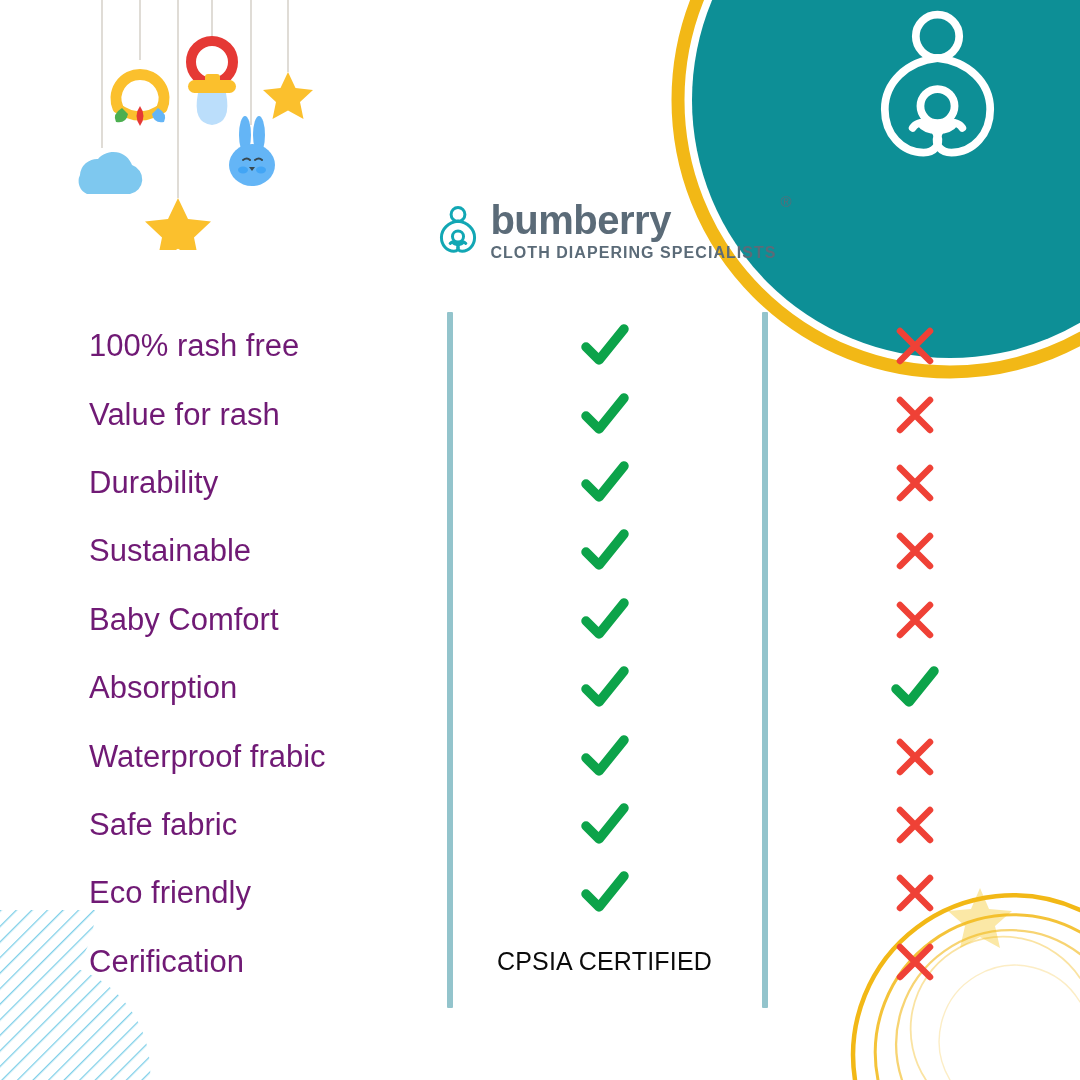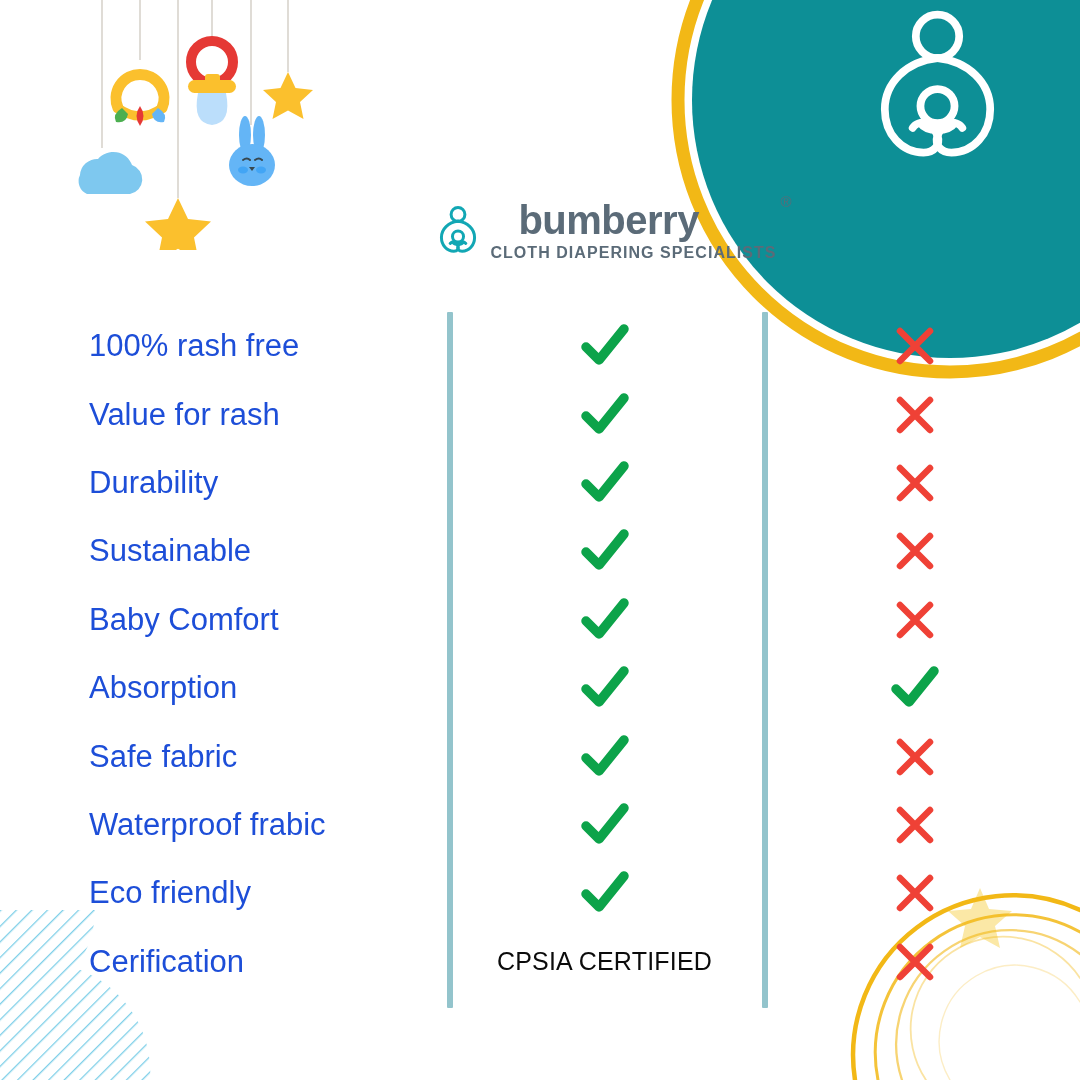--- a/index.html
+++ b/index.html
@@ -36,42 +36,42 @@
   #header { position:absolute; top:196px; left:0; width:1080px; height:100px; }
 
   #brand-header {
     position:absolute; left:447px; width:318px; top:4px;
     display:flex; align-items:center; justify-content:center; gap:9px;
   }
   #brand-logo-icon { width:46px; height:54px; flex:0 0 auto; }
   #brand-wordmark { position:relative; }
   #brand-name {
     font-size:40px; font-weight:700; color:#5b6b78;
-    letter-spacing:-0.5px; line-height:1; display:block;margin-left:28px;
+    letter-spacing:-0.5px; line-height:1; display:block;
   }
   #brand-reg {
     position:absolute; top:-6px; right:-15px;
     font-size:15px; color:#5b6b78; line-height:1;
   }
   #brand-tagline {
     display:block; font-size:16px; font-weight:700; color:#5b6b78;
     letter-spacing:1.05px; margin-top:4px; white-space:nowrap;
   }
 
   #disposable-header {
     position:absolute; left:765px; width:300px; top:0;
     text-align:center; font-size:33px; line-height:1.28; color:#0b0b0b;
   }
 
   
   #table { position:absolute; top:312px; left:0; width:1080px; }
   .row { display:flex; align-items:center; height:68.4px; }
   .cell-feature {
     width:447px; padding-left:89px;
-    font-size:31px; color:#1d4ed8; white-space:nowrap;
+    font-size:31px; color:#701a75; white-space:nowrap;
   }
   .cell-mark {
     width:315px; display:flex; align-items:center; justify-content:center;
   }
   .cell-mark.right { width:300px; margin-left:3px; }
 
   .mark-check { width:52px; height:52px; display:block; }
   .mark-cross { width:44px; height:44px; display:block; }
   .mark-text  { font-size:25px; color:#0b0b0b; white-space:nowrap; letter-spacing:0.2px; }
 </style>
@@ -260,46 +260,46 @@
           <path d="M7 27 L20 40 L45 9" fill="none" stroke="#0ca34a" stroke-width="9.5" stroke-linecap="round" stroke-linejoin="round"></path>
         </svg>
       </div>
       <div class="cell-mark right">
         <svg class="mark-check" viewBox="0 0 52 52">
           <path d="M7 27 L20 40 L45 9" fill="none" stroke="#0ca34a" stroke-width="9.5" stroke-linecap="round" stroke-linejoin="round"></path>
         </svg>
       </div>
     </div>
     <div class="row">
+      <div class="cell-feature">Waterproof frabic</div>
+      <div class="cell-mark">
+        <svg class="mark-check" viewBox="0 0 52 52">
+          <path d="M7 27 L20 40 L45 9" fill="none" stroke="#0ca34a" stroke-width="9.5" stroke-linecap="round" stroke-linejoin="round"></path>
+        </svg>
+      </div>
+      <div class="cell-mark right">
+        <svg class="mark-cross" viewBox="0 0 44 44">
+          <path d="M7 7 L37 37 M37 7 L7 37" fill="none" stroke="#ef4136" stroke-width="6.5" stroke-linecap="round"></path>
+        </svg>
+      </div>
+    </div>
+    <div class="row">
       <div class="cell-feature">Safe fabric</div>
       <div class="cell-mark">
         <svg class="mark-check" viewBox="0 0 52 52">
           <path d="M7 27 L20 40 L45 9" fill="none" stroke="#0ca34a" stroke-width="9.5" stroke-linecap="round" stroke-linejoin="round"></path>
         </svg>
       </div>
       <div class="cell-mark right">
         <svg class="mark-cross" viewBox="0 0 44 44">
           <path d="M7 7 L37 37 M37 7 L7 37" fill="none" stroke="#ef4136" stroke-width="6.5" stroke-linecap="round"></path>
         </svg>
       </div>
     </div>
     <div class="row">
-      <div class="cell-feature">Waterproof frabic</div>
-      <div class="cell-mark">
-        <svg class="mark-check" viewBox="0 0 52 52">
-          <path d="M7 27 L20 40 L45 9" fill="none" stroke="#0ca34a" stroke-width="9.5" stroke-linecap="round" stroke-linejoin="round"></path>
-        </svg>
-      </div>
-      <div class="cell-mark right">
-        <svg class="mark-cross" viewBox="0 0 44 44">
-          <path d="M7 7 L37 37 M37 7 L7 37" fill="none" stroke="#ef4136" stroke-width="6.5" stroke-linecap="round"></path>
-        </svg>
-      </div>
-    </div>
-    <div class="row">
       <div class="cell-feature">Eco friendly</div>
       <div class="cell-mark">
         <svg class="mark-check" viewBox="0 0 52 52">
           <path d="M7 27 L20 40 L45 9" fill="none" stroke="#0ca34a" stroke-width="9.5" stroke-linecap="round" stroke-linejoin="round"></path>
         </svg>
       </div>
       <div class="cell-mark right">
         <svg class="mark-cross" viewBox="0 0 44 44">
           <path d="M7 7 L37 37 M37 7 L7 37" fill="none" stroke="#ef4136" stroke-width="6.5" stroke-linecap="round"></path>
         </svg>

